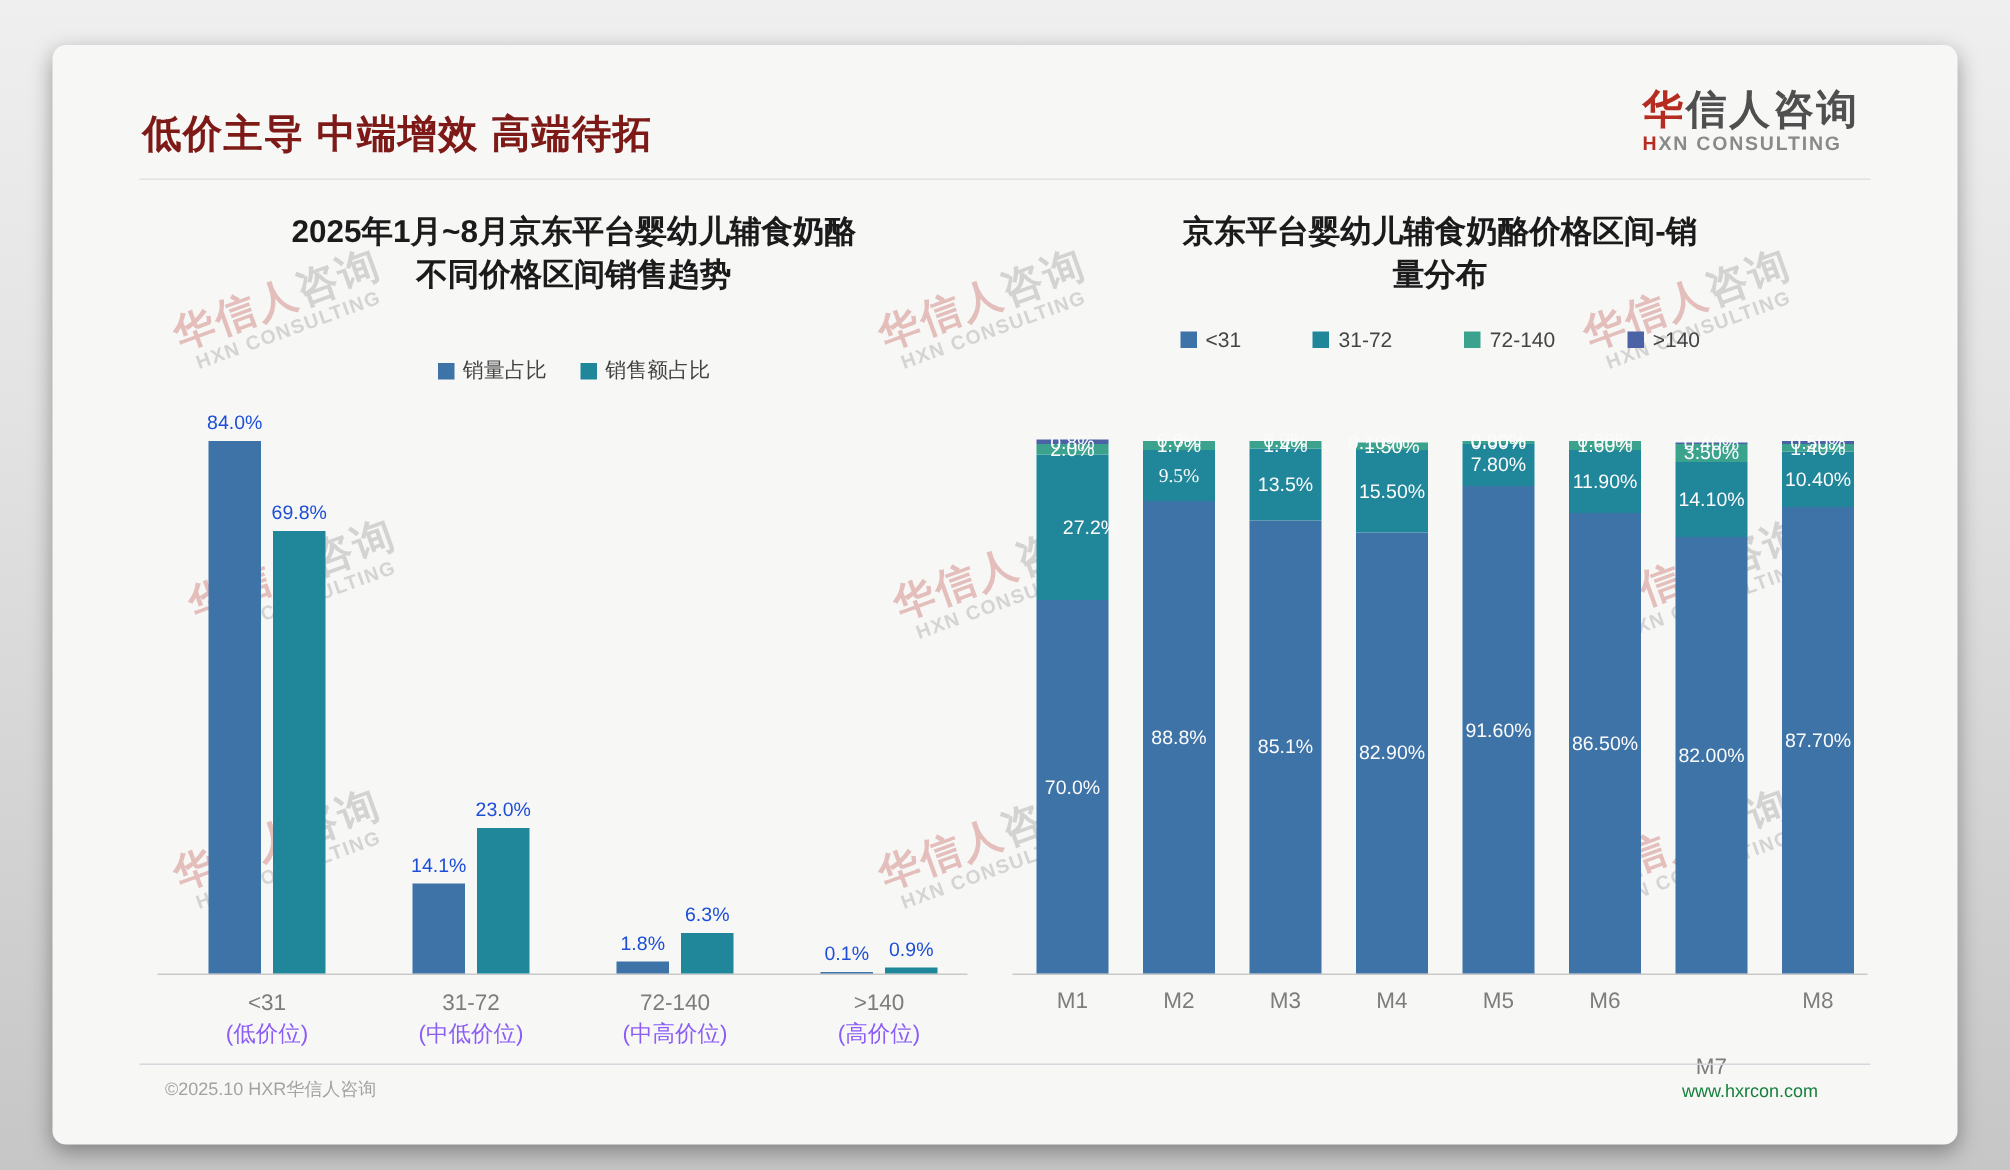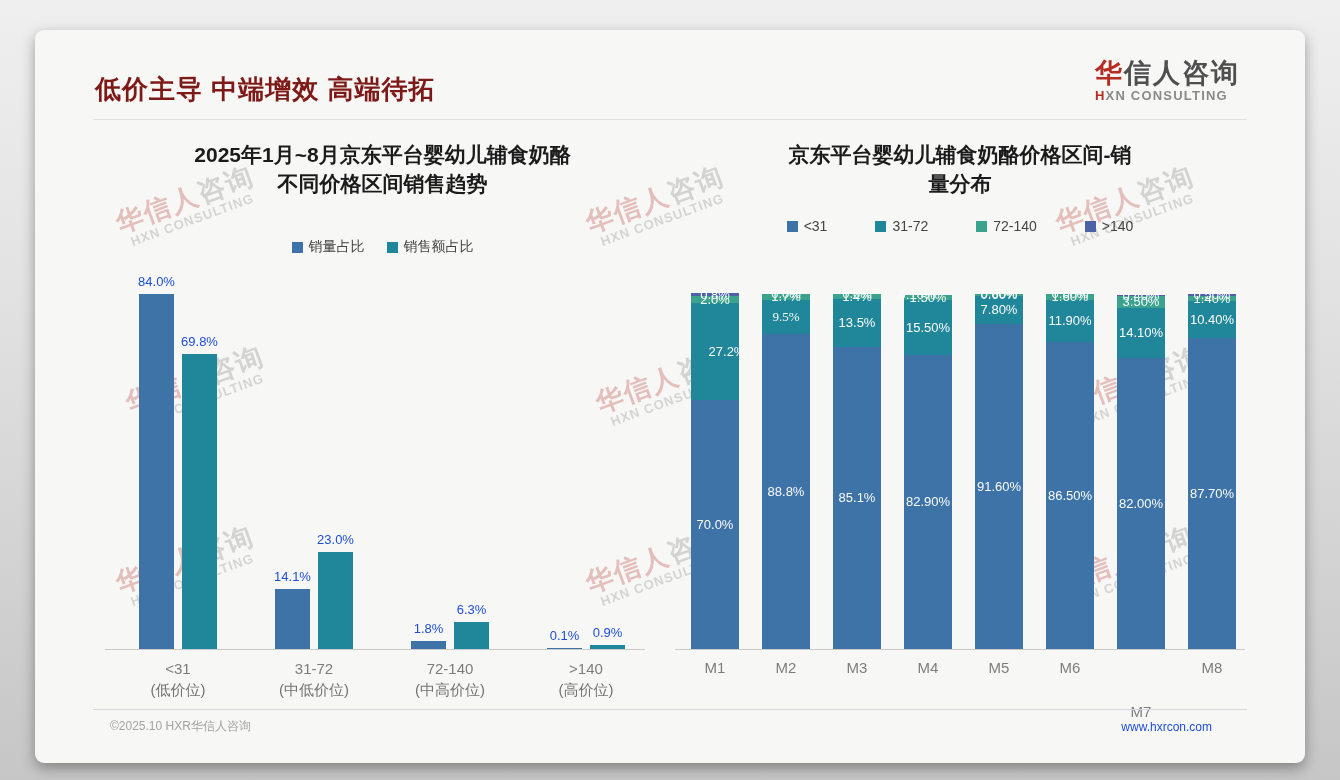--- a/index.html
+++ b/index.html
@@ -25,21 +25,21 @@
   .logo-cn .red { color:#b52c20; }
   .logo-en { font-size:13px; font-weight:bold; color:#8a8a8a; letter-spacing:1.2px; line-height:16px;}
   .logo-en .red { color:#b52c20; }
   .divider { position:absolute; left:58px; right:58px; height:1px; background:#e2e2e2; z-index:2;}
   .top-divider { top:89px; }
   .footer-divider { top:679px; background:#d4d7db; }
   .footer-left {
     position:absolute; left:75px; top:688px; font-size:12px; color:#a3a3a3; z-index:3;
   }
   .footer-right {
-    position:absolute; right:93px; top:690px; font-size:12px; color:#1d4ed8; z-index:3;
+    position:absolute; right:93px; top:690px; font-size:12px; color:#15803d; z-index:3;
   }
   .chart-title {
     position:absolute; top:110px; text-align:center;
     font-size:21px; font-weight:bold; color:#1b1b1b; line-height:29px; z-index:2;
   }
   .chart-title-left { left:60px; width:575px; }
   .chart-title-right { left:640px; width:570px; }
   .legend { position:absolute; display:flex; justify-content:center; align-items:center; z-index:2; }
   #legend-left { left:60px; width:575px; top:208px; gap:22px; }
   #legend-right { left:640px; width:570px; top:188px; gap:48px; }
@@ -54,21 +54,21 @@
     transform:translateX(-50%);
   }
   .seg-label {
     position:absolute; font-size:13px; color:#fbfbfb; white-space:nowrap;
     text-align:center; overflow:hidden; line-height:16px;
   }
   .cat-label {
     position:absolute; top:calc(100% + 9px); transform:translateX(-50%);
     text-align:center; font-size:15px; color:#7d7d7d; line-height:21px; white-space:nowrap;
   }
-  .cat-sub { color:#737373; }
+  .cat-sub { color:#8b5cf6; }
   .month-label {
     position:absolute; top:calc(100% + 10px); transform:translateX(-50%);
     font-size:15px; color:#7d7d7d; white-space:nowrap;
   }
   .watermark {
     position:absolute; transform:rotate(-20deg); z-index:1; text-align:center;
     pointer-events:none; white-space:nowrap;
   }
   .wm-cn { font-size:27px; font-weight:bold; letter-spacing:2px; line-height:28px; }
   .wm-cn .wm-red { color:rgba(198,105,100,0.40); }

